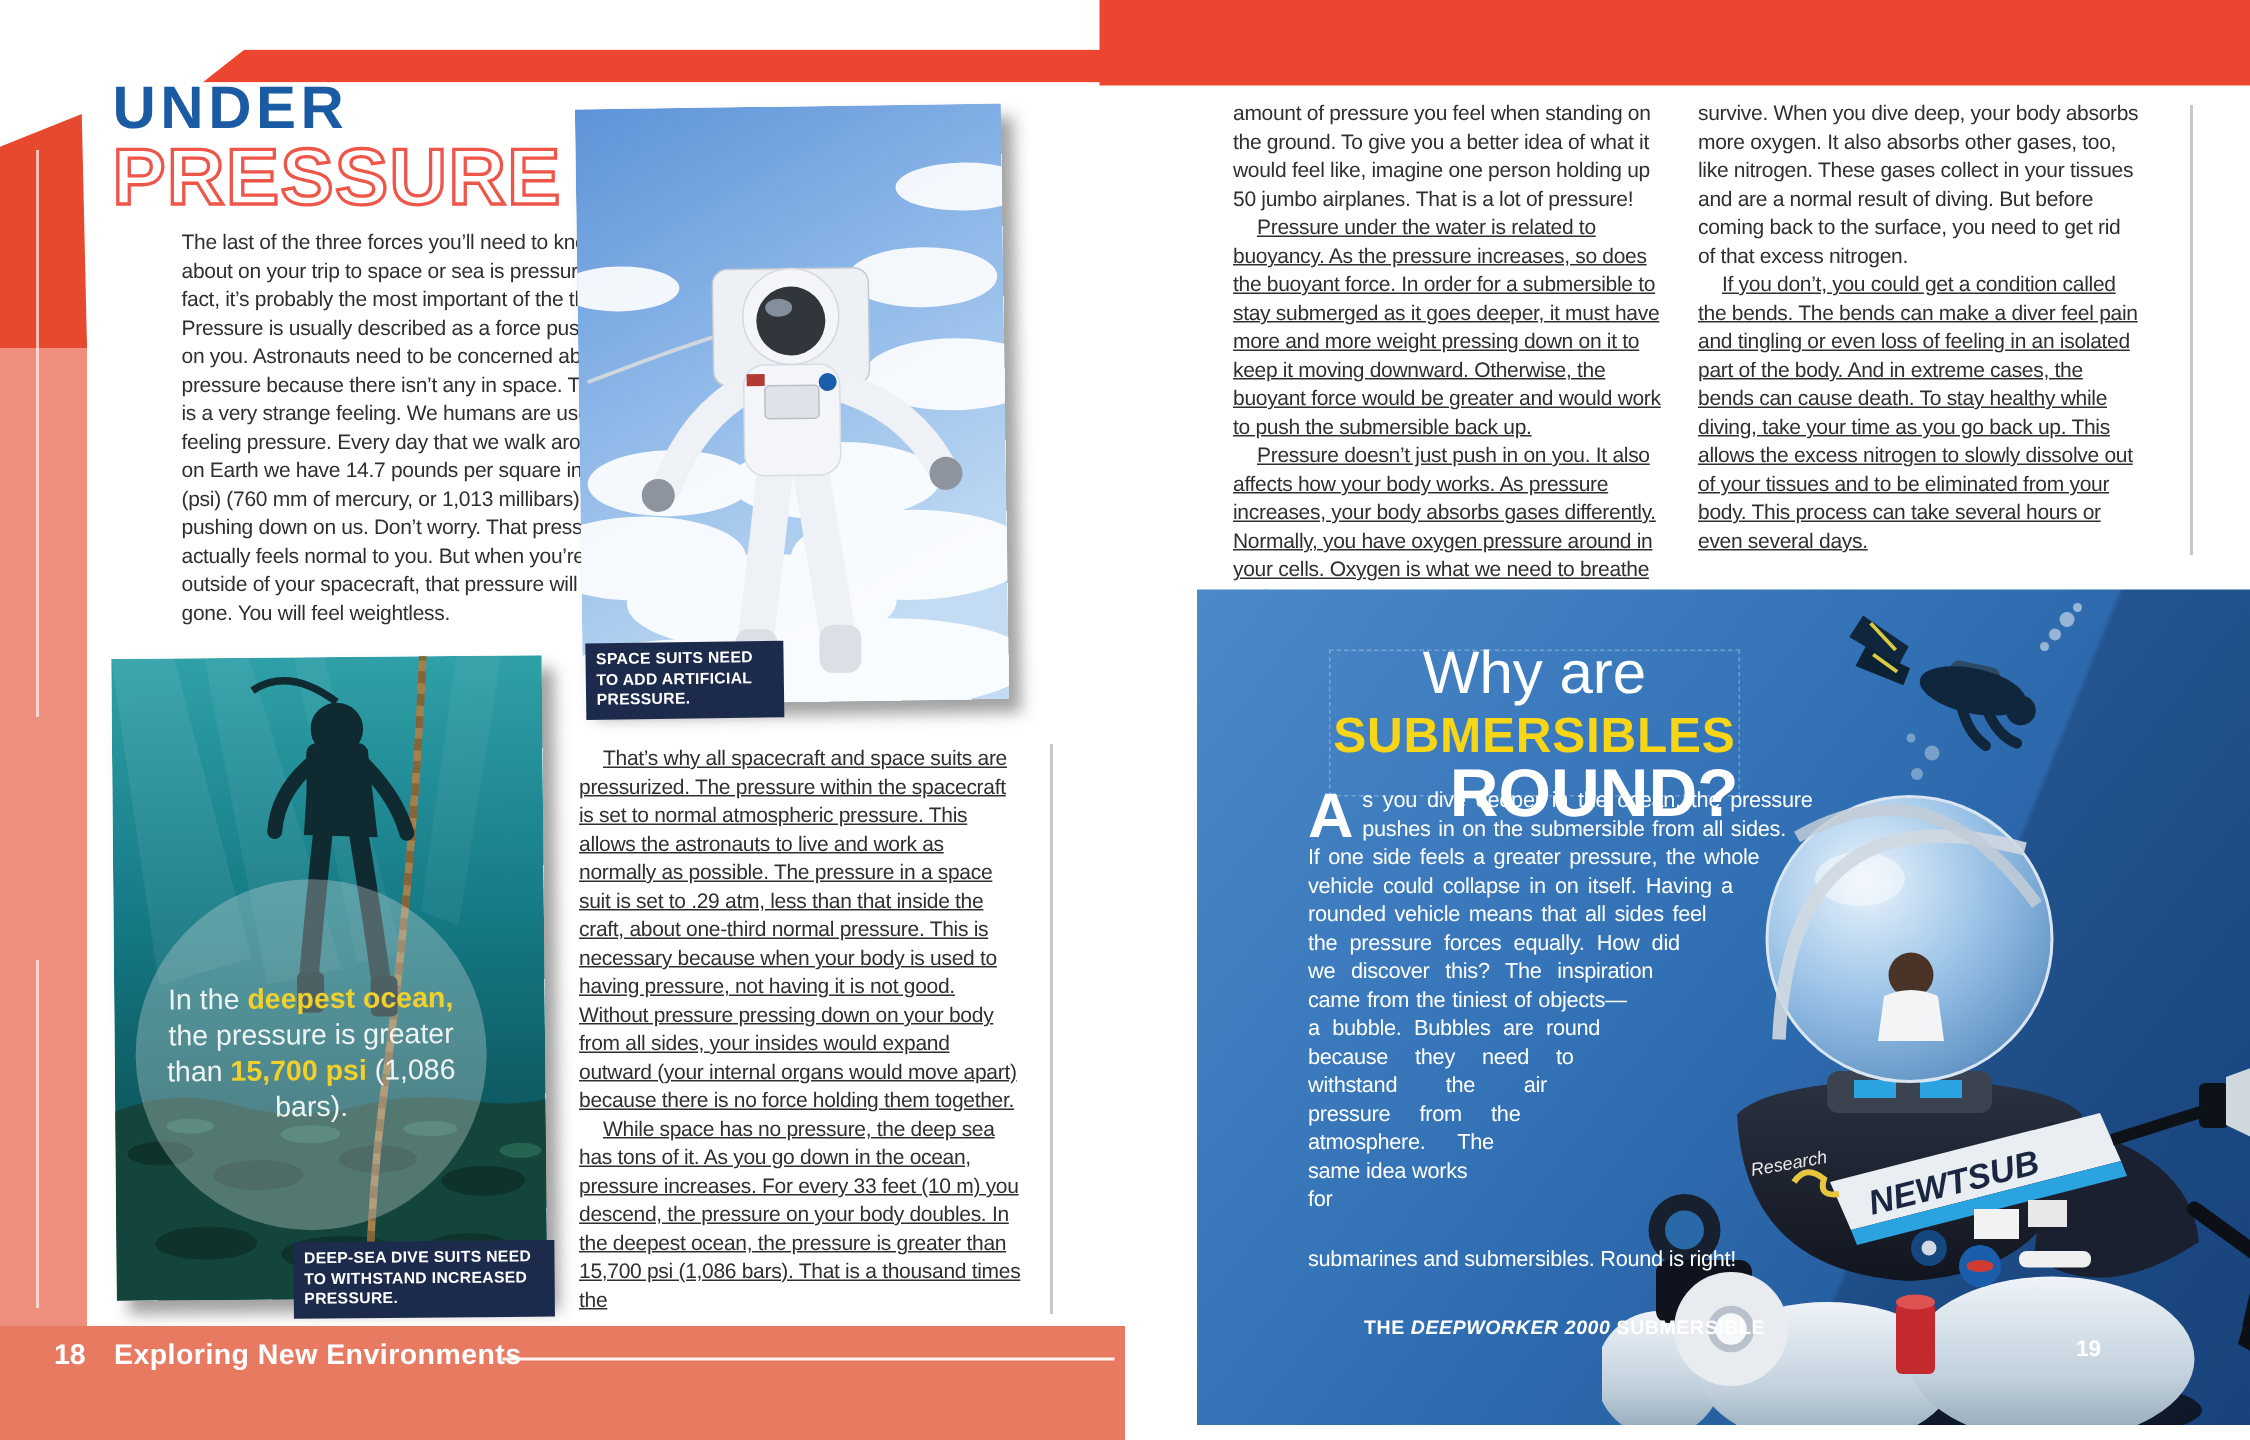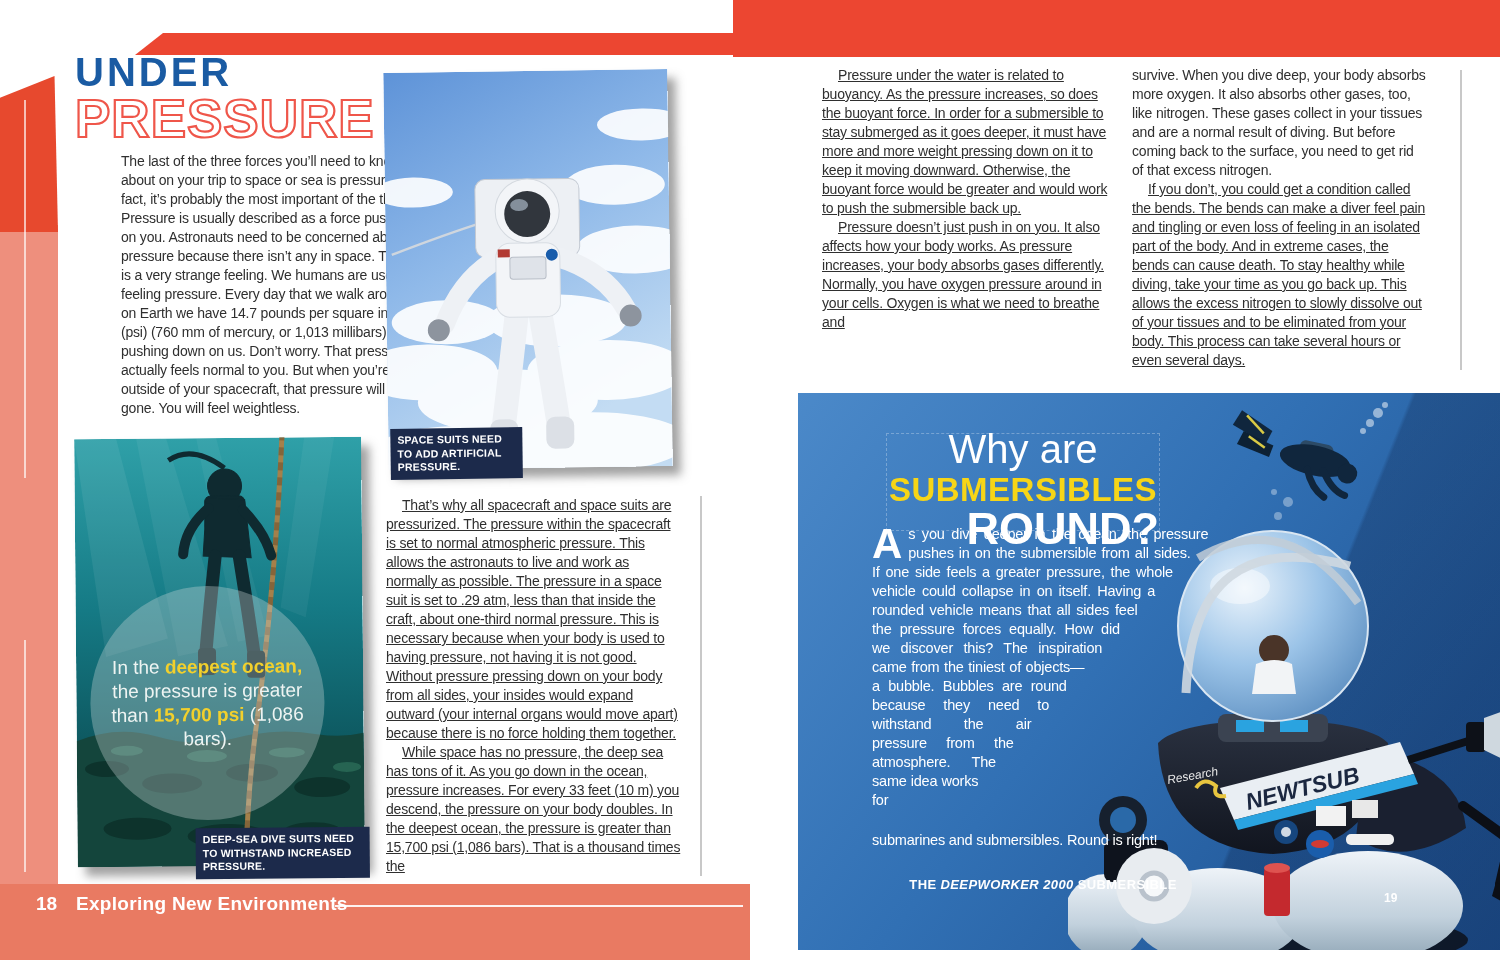--- a/index.html
+++ b/index.html
@@ -60,21 +60,21 @@
   .ph-2{font-size:33px;font-weight:800;color:#f7d517;text-align:center;line-height:38px;letter-spacing:.5px;}
   .ph-3{font-size:45px;font-weight:800;text-align:right;line-height:40px;padding-right:4px;}
   .panel-body{position:absolute;left:74px;top:132px;width:354px;height:320px;z-index:3;
               color:#fff;font-size:14.5px;line-height:19px;letter-spacing:-0.2px;text-align:justify;}
   .wrapshape{float:right;width:285px;height:250px;margin-top:56px;
              shape-outside:polygon(100% 0,0 100%,100% 100%);}
   .dropcap{float:left;font-size:42px;line-height:34px;font-weight:800;margin:2px 6px 0 0;}
   .panel-caption{position:absolute;left:60px;top:484px;width:370px;text-align:center;z-index:4;
                  color:#fff;font-size:13px;font-weight:bold;letter-spacing:.4px;}
   .panel-caption .it{font-style:italic;}
-  .page-num-right{position:absolute;left:1384px;top:891px;font-size:12px;font-weight:bold;color:#fff;z-index:5;}
+  .page-num-right{position:absolute;left:1384px;top:891px;font-size:15px;font-weight:bold;color:#fff;z-index:5;}
   .sub-svg{position:absolute;left:270px;top:95px;z-index:2;}
   .minidiver-svg{position:absolute;left:400px;top:8px;z-index:2;}
 </style>
 </head>
 <body>
 
 <div class="spread">
 
   <div class="band-thin"></div>
   <div class="band-thick"></div>
@@ -197,20 +197,21 @@
     </svg>
     <div class="circle-overlay">
       <div class="circle-text">
         <span>In the </span><span class="yl">deepest ocean,</span><span> the pressure is greater than </span><span class="yl">15,700 psi</span><span> (1,086 bars).</span>
       </div>
     </div>
     <figcaption class="photo-caption cap-diver">DEEP-SEA DIVE SUITS NEED TO WITHSTAND INCREASED PRESSURE.</figcaption>
   </figure>
 
   <div class="bodycol col3">
+    <p>amount of pressure you feel when standing on the ground. To give you a better idea of what it would feel like, imagine one person holding up 50 jumbo airplanes. That is a lot of pressure!</p>
     <p class="ind">Pressure under the water is related to buoyancy. As the pressure increases, so does the buoyant force. In order for a submersible to stay submerged as it goes deeper, it must have more and more weight pressing down on it to keep it moving downward. Otherwise, the buoyant force would be greater and would work to push the submersible back up.</p>
     <p class="ind">Pressure doesn’t just push in on you. It also affects how your body works. As pressure increases, your body absorbs gases differently. Normally, you have oxygen pressure around in your cells. Oxygen is what we need to breathe and</p>
   </div>
   <div class="bodycol col4">
     <p>survive. When you dive deep, your body absorbs more oxygen. It also absorbs other gases, too, like nitrogen. These gases collect in your tissues and are a normal result of diving. But before coming back to the surface, you need to get rid of that excess nitrogen.</p>
     <p class="ind">If you don’t, you could get a condition called the bends. The bends can make a diver feel pain and tingling or even loss of feeling in an isolated part of the body. And in extreme cases, the bends can cause death. To stay healthy while diving, take your time as you go back up. This allows the excess nitrogen to slowly dissolve out of your tissues and to be eliminated from your body. This process can take several hours or even several days.</p>
   </div>
 
   <div class="panel">
     <div class="dash-box"></div>

